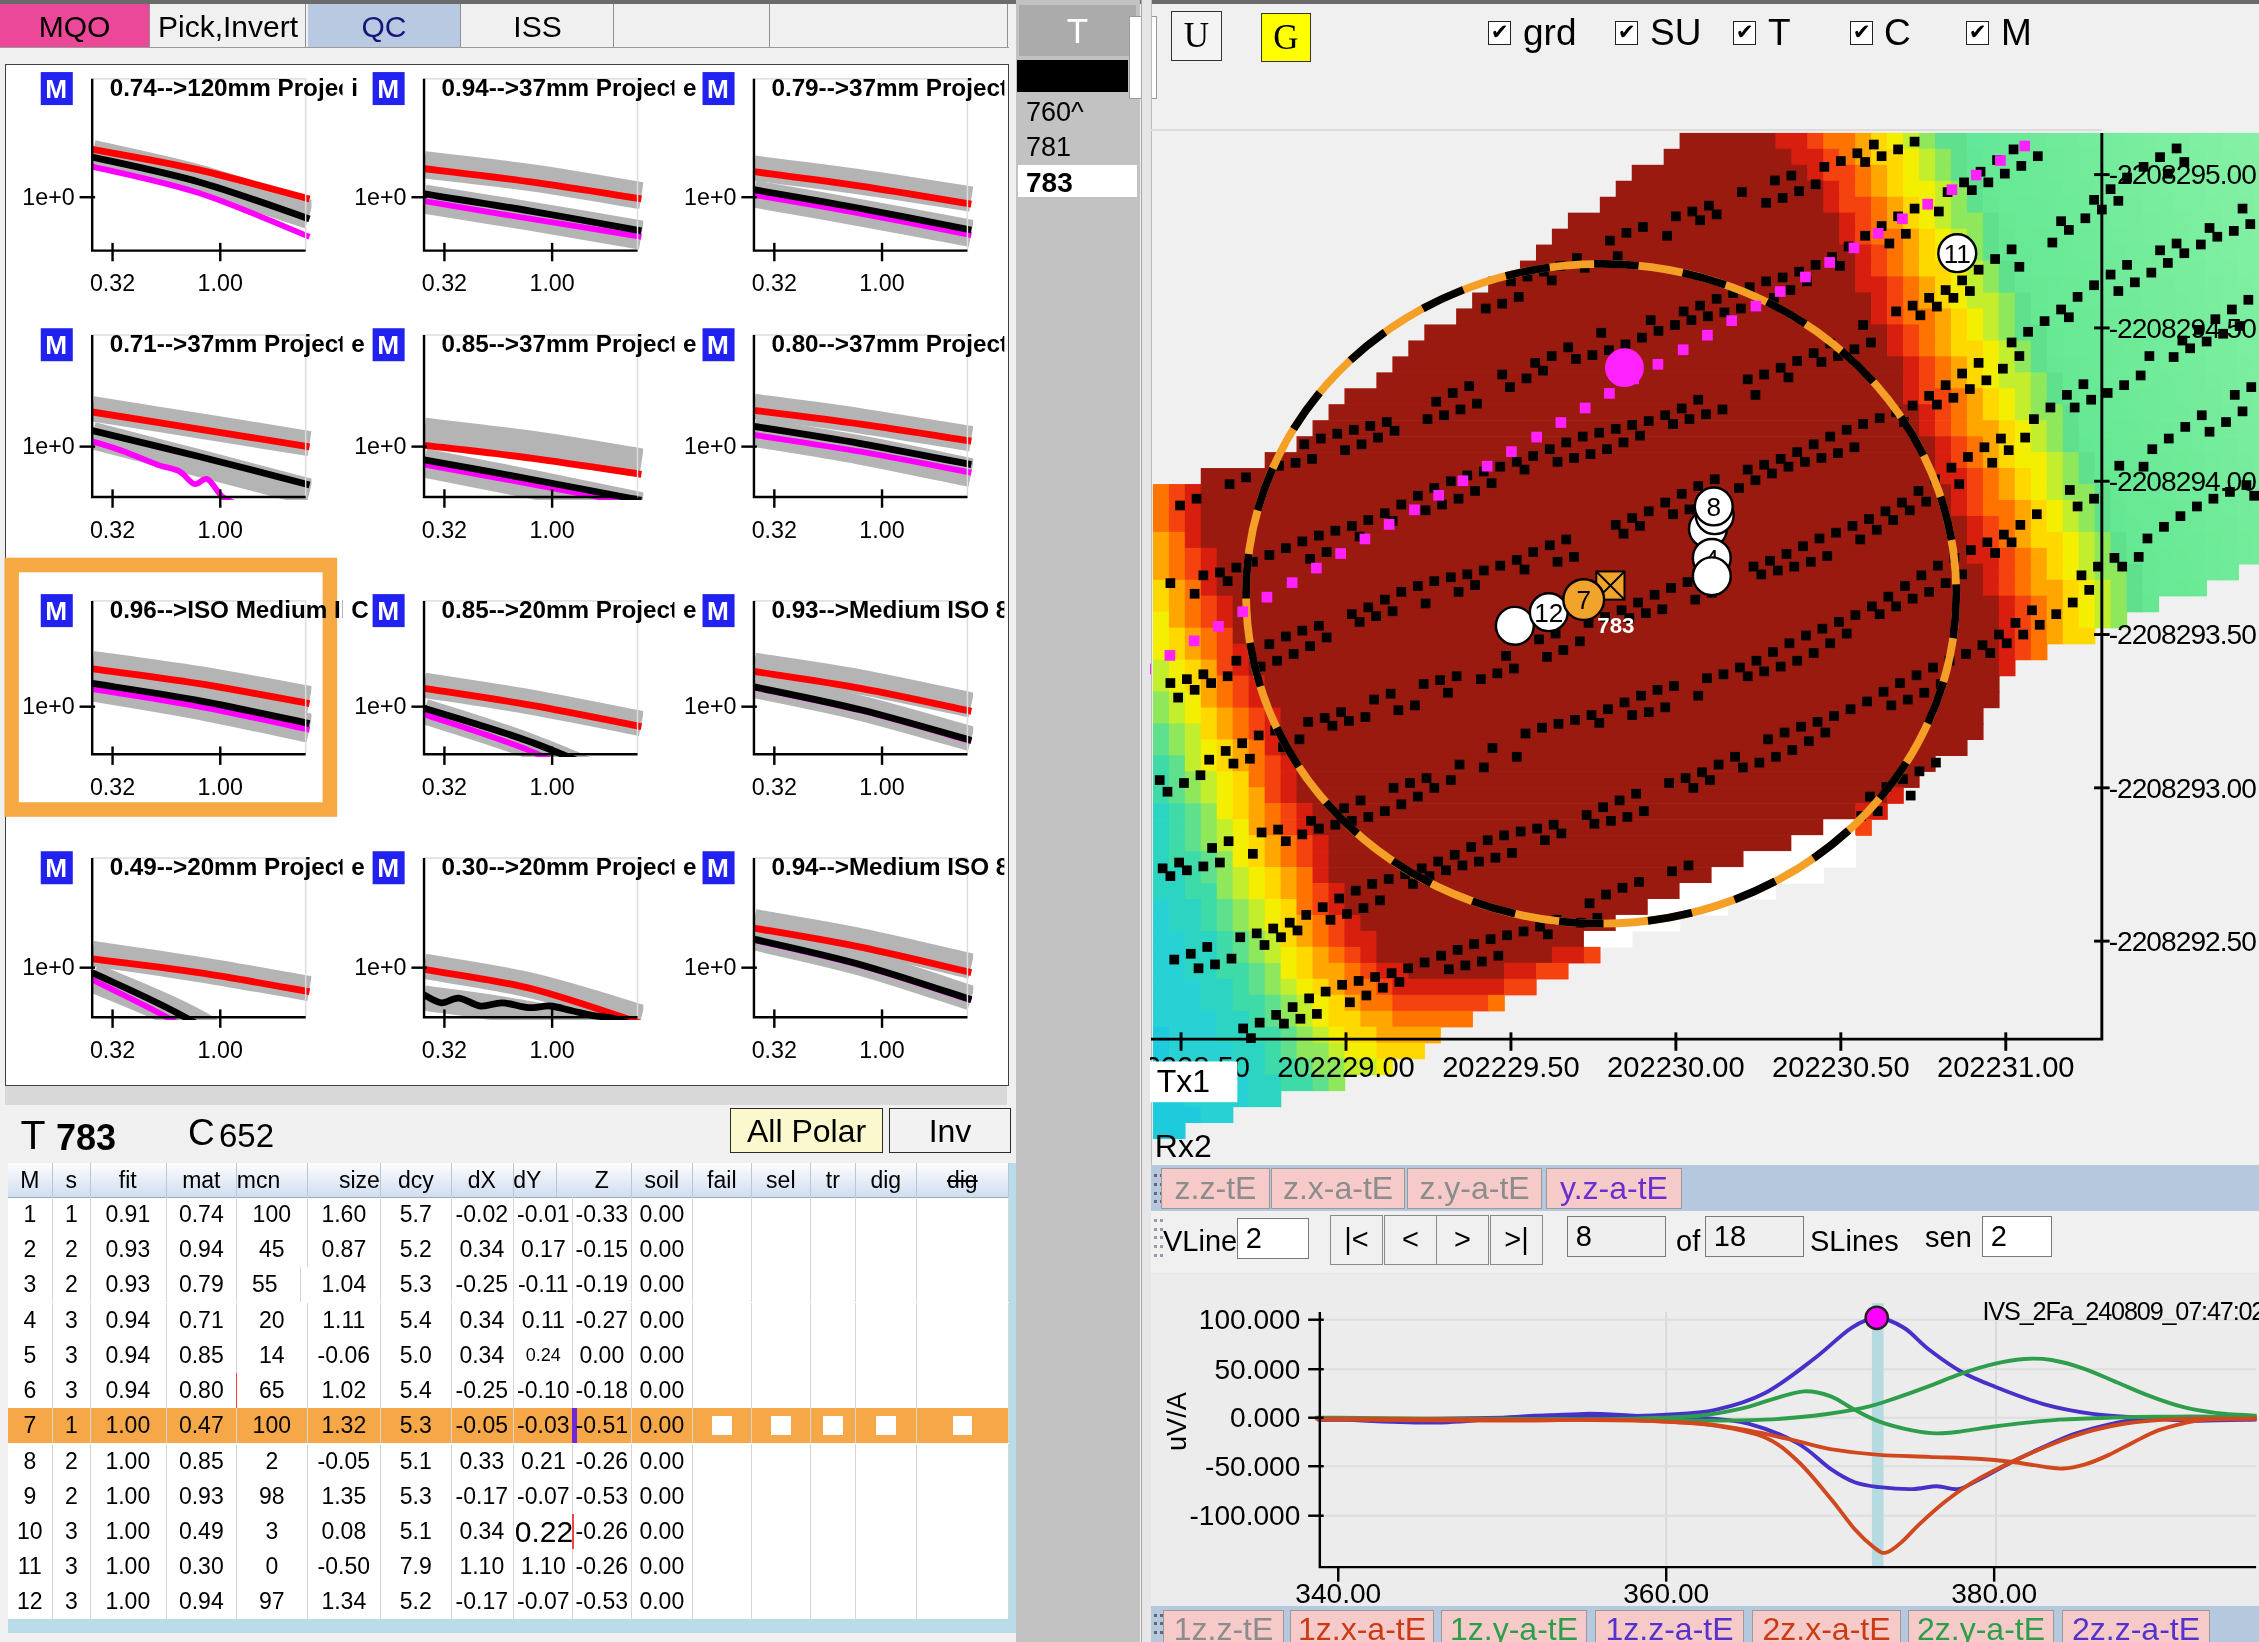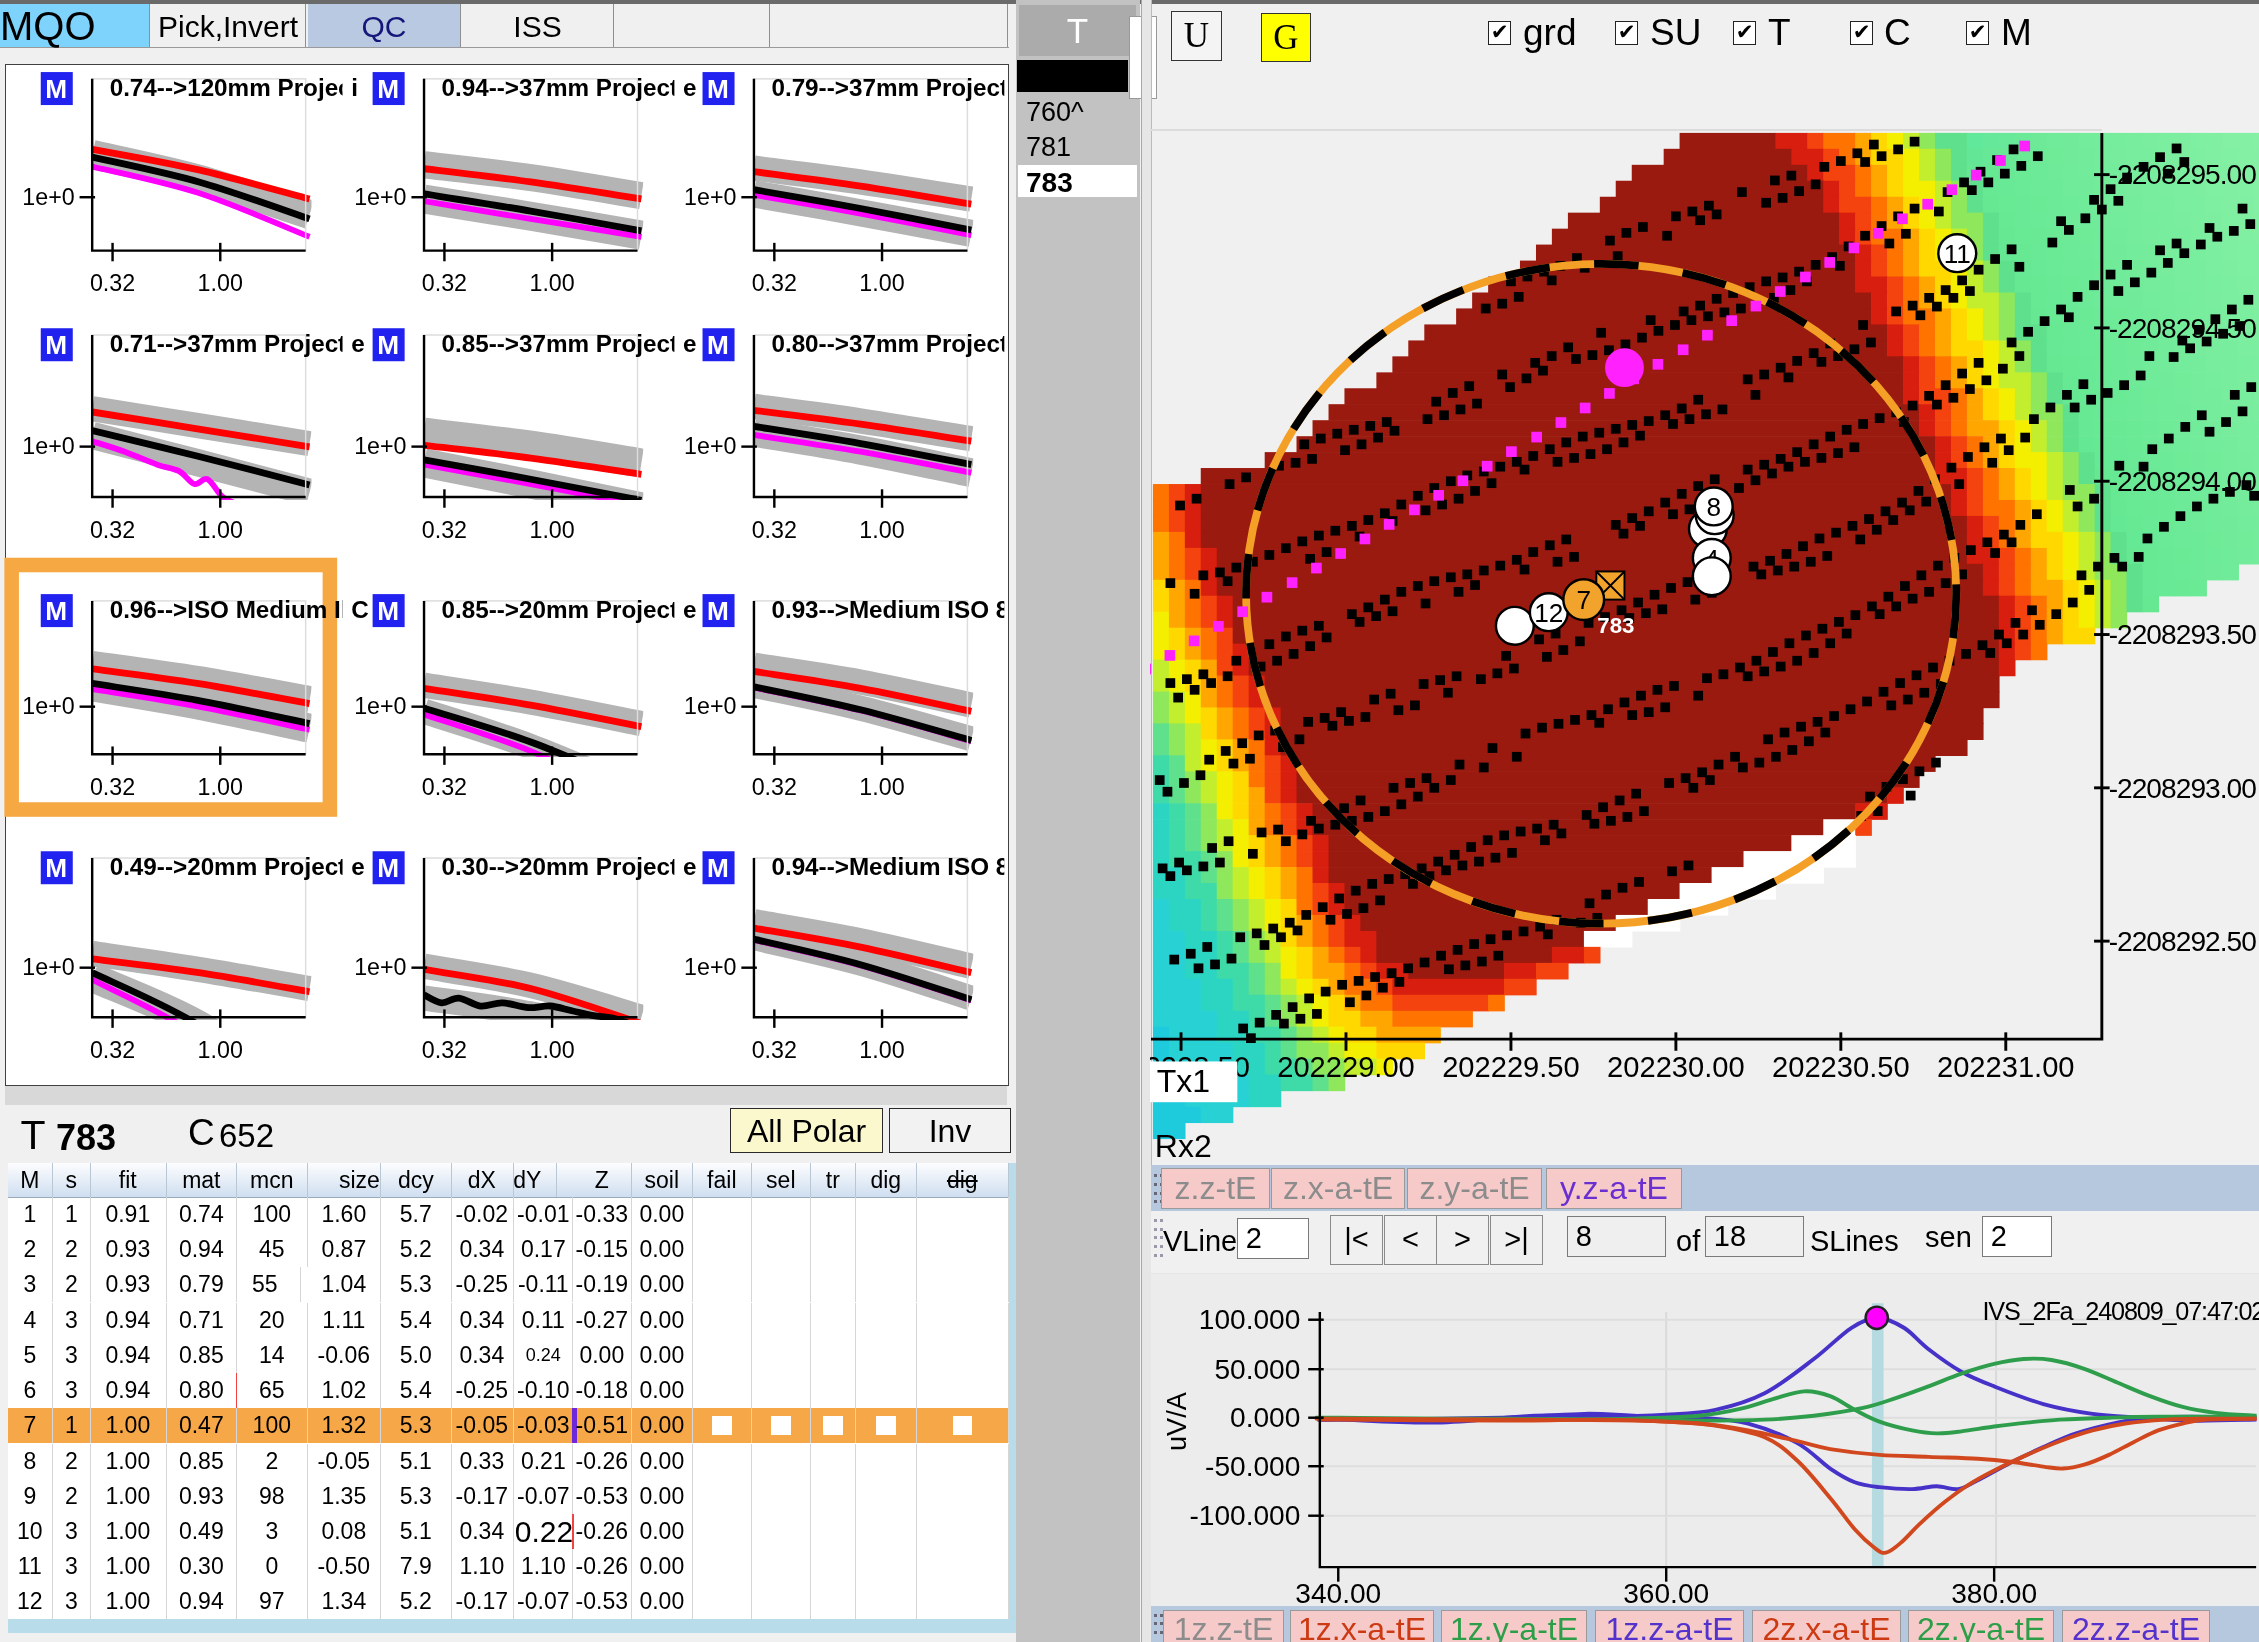--- a/index.html
+++ b/index.html
@@ -1,19 +1,19 @@
 <!DOCTYPE html>
 <html><head><meta charset="utf-8"><style>
 html,body{margin:0;padding:0;width:2260px;height:1643px;overflow:hidden;
  background:#f0f0f0;font-family:"Liberation Sans",sans-serif;}
 .abs{position:absolute;}
 </style></head><body>
 <div class="abs" style="left:0;top:0;width:2260px;height:3.9px;background:#6a6a6a"></div>
 <div class="abs" style="left:0;top:3.9px;width:1009px;height:43px;background:#f0f0f0;border-bottom:1.9px solid #9a9a9a">
-    <div class="abs" style="left:0px;top:0;width:149px;height:43px;background:#7dd3fc;border-right:1.9px solid #8f8f8f;color:#000;font-size:40px;line-height:45px">MQO</div>
+    <div class="abs" style="left:0px;top:0;width:149px;height:43px;background:#ec4899;border-right:1.9px solid #8f8f8f;color:#000;font-size:30px;text-align:center;line-height:45px">MQO</div>
     <div class="abs" style="left:151px;top:0;width:154px;height:43px;background:#f0f0f0;border-right:1.9px solid #8f8f8f;color:#000;font-size:30px;text-align:center;line-height:45px">Pick,Invert</div>
     <div class="abs" style="left:308px;top:0;width:152px;height:43px;background:#b9c9e2;border-right:1.9px solid #8f8f8f;color:#16167a;font-size:30px;text-align:center;line-height:45px">QC</div>
     <div class="abs" style="left:462px;top:0;width:151px;height:43px;background:#f0f0f0;border-right:1.9px solid #8f8f8f;color:#000;font-size:30px;text-align:center;line-height:45px">ISS</div>
     <div class="abs" style="left:615px;top:0;width:154px;height:43px;background:#f0f0f0;border-right:1.9px solid #8f8f8f;color:#000;font-size:30px;text-align:center;line-height:45px"></div>
     <div class="abs" style="left:771px;top:0;width:236px;height:43px;background:#f0f0f0;border-right:1.9px solid #8f8f8f;color:#000;font-size:30px;text-align:center;line-height:45px"></div>
   </div>
 <div class="abs" style="left:4.9px;top:64px;width:1002px;height:1020px;background:#fff;border:1.9px solid #404040"></div>
 <svg class="abs" style="left:0;top:0" width="1014" height="1097" viewBox="0 0 1045 1130">
     <rect x="12" y="582" width="328" height="252" fill="none" stroke="#f6a843" stroke-width="15"></rect>
     <clipPath id="c0">
@@ -295,21 +295,21 @@
 <div class="abs" style="left:730px;top:1108px;width:151px;height:43px;background:#fbf8ce;border:1.9px solid #2a2a2a;font-size:32px;text-align:center;line-height:45px">All Polar</div>
 <div class="abs" style="left:889px;top:1108px;width:120px;height:43px;background:#f2f2f2;border:1.9px solid #2a2a2a;font-size:32px;text-align:center;line-height:45px">Inv</div>
 <div class="abs" style="left:7.8px;top:1163px;width:1013px;height:470px;background:#fff">
     <div class="abs" style="left:1001px;top:0;width:11.6px;height:470px;background:#b8dcea"></div>
     <div class="abs" style="left:0;top:456px;width:1013px;height:13.6px;background:#b8dcea"></div>
     <div class="abs" style="left:0;top:0;width:1001px;height:34px;background:linear-gradient(#fdfdfe,#cfdef0);border-bottom:1px solid #9ab">
       <div class="abs" style="left:0px;top:0;width:44px;height:34px;border-right:1px solid #b9c6d4;font-size:23px;text-align:center;line-height:35px;">M</div>
       <div class="abs" style="left:45px;top:0;width:37px;height:34px;border-right:1px solid #b9c6d4;font-size:23px;text-align:center;line-height:35px;">s</div>
       <div class="abs" style="left:82px;top:0;width:76px;height:34px;border-right:1px solid #b9c6d4;font-size:23px;text-align:center;line-height:35px;">fit</div>
       <div class="abs" style="left:159px;top:0;width:69px;height:34px;border-right:1px solid #b9c6d4;font-size:23px;text-align:center;line-height:35px;">mat</div>
-      <div class="abs" style="left:229px;top:0;width:70px;height:34px;border-right:1px solid #b9c6d4;font-size:23px;text-align:center;line-height:35px;">mcn</div>
+      <div class="abs" style="left:229px;top:0;width:70px;height:34px;border-right:1px solid #b9c6d4;font-size:23px;line-height:35px;">mcn</div>
       <div class="abs" style="left:300px;top:0;width:72px;height:34px;border-right:1px solid #b9c6d4;font-size:23px;text-align:right;line-height:35px;">size</div>
       <div class="abs" style="left:373px;top:0;width:70px;height:34px;border-right:1px solid #b9c6d4;font-size:23px;text-align:center;line-height:35px;">dcy</div>
       <div class="abs" style="left:443px;top:0;width:62px;height:34px;border-right:1px solid #b9c6d4;font-size:23px;text-align:center;line-height:35px;">dX</div>
       <div class="abs" style="left:491px;top:0;width:57px;height:34px;border-right:1px solid #b9c6d4;font-size:23px;text-align:center;line-height:35px;">dY</div>
       <div class="abs" style="left:565px;top:0;width:58px;height:34px;border-right:1px solid #b9c6d4;font-size:23px;text-align:center;line-height:35px;">Z</div>
       <div class="abs" style="left:624px;top:0;width:60px;height:34px;border-right:1px solid #b9c6d4;font-size:23px;text-align:center;line-height:35px;">soil</div>
       <div class="abs" style="left:685px;top:0;width:58px;height:34px;border-right:1px solid #b9c6d4;font-size:23px;text-align:center;line-height:35px;">fail</div>
       <div class="abs" style="left:744px;top:0;width:58px;height:34px;border-right:1px solid #b9c6d4;font-size:23px;text-align:center;line-height:35px;">sel</div>
       <div class="abs" style="left:803px;top:0;width:44px;height:34px;border-right:1px solid #b9c6d4;font-size:23px;text-align:center;line-height:35px;">tr</div>
       <div class="abs" style="left:848px;top:0;width:60px;height:34px;border-right:1px solid #b9c6d4;font-size:23px;text-align:center;line-height:35px;">dig</div>

